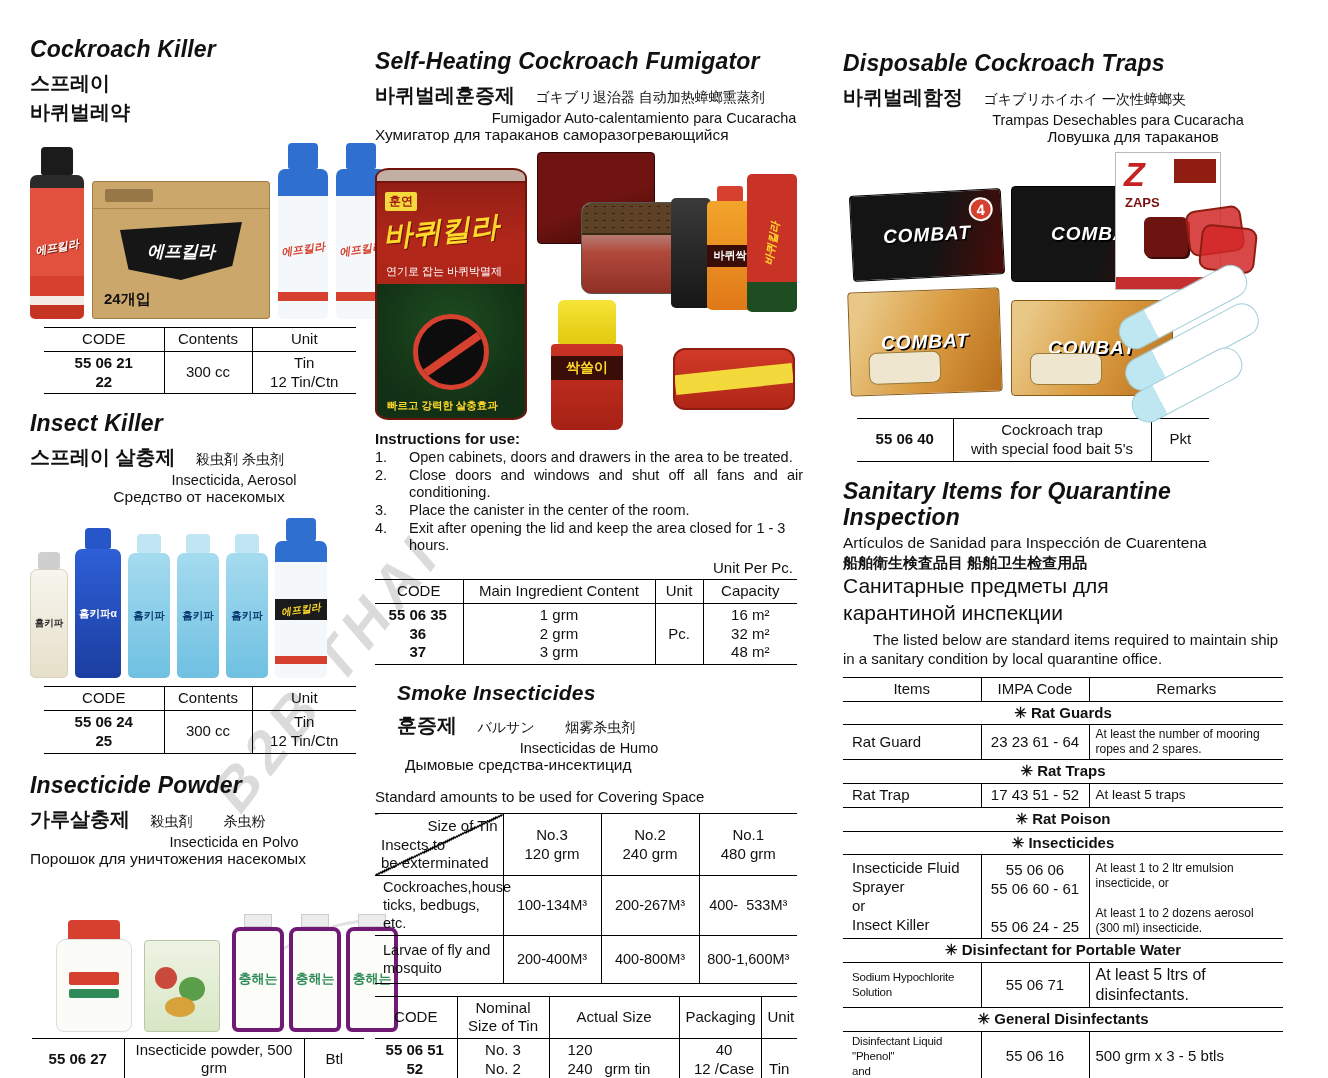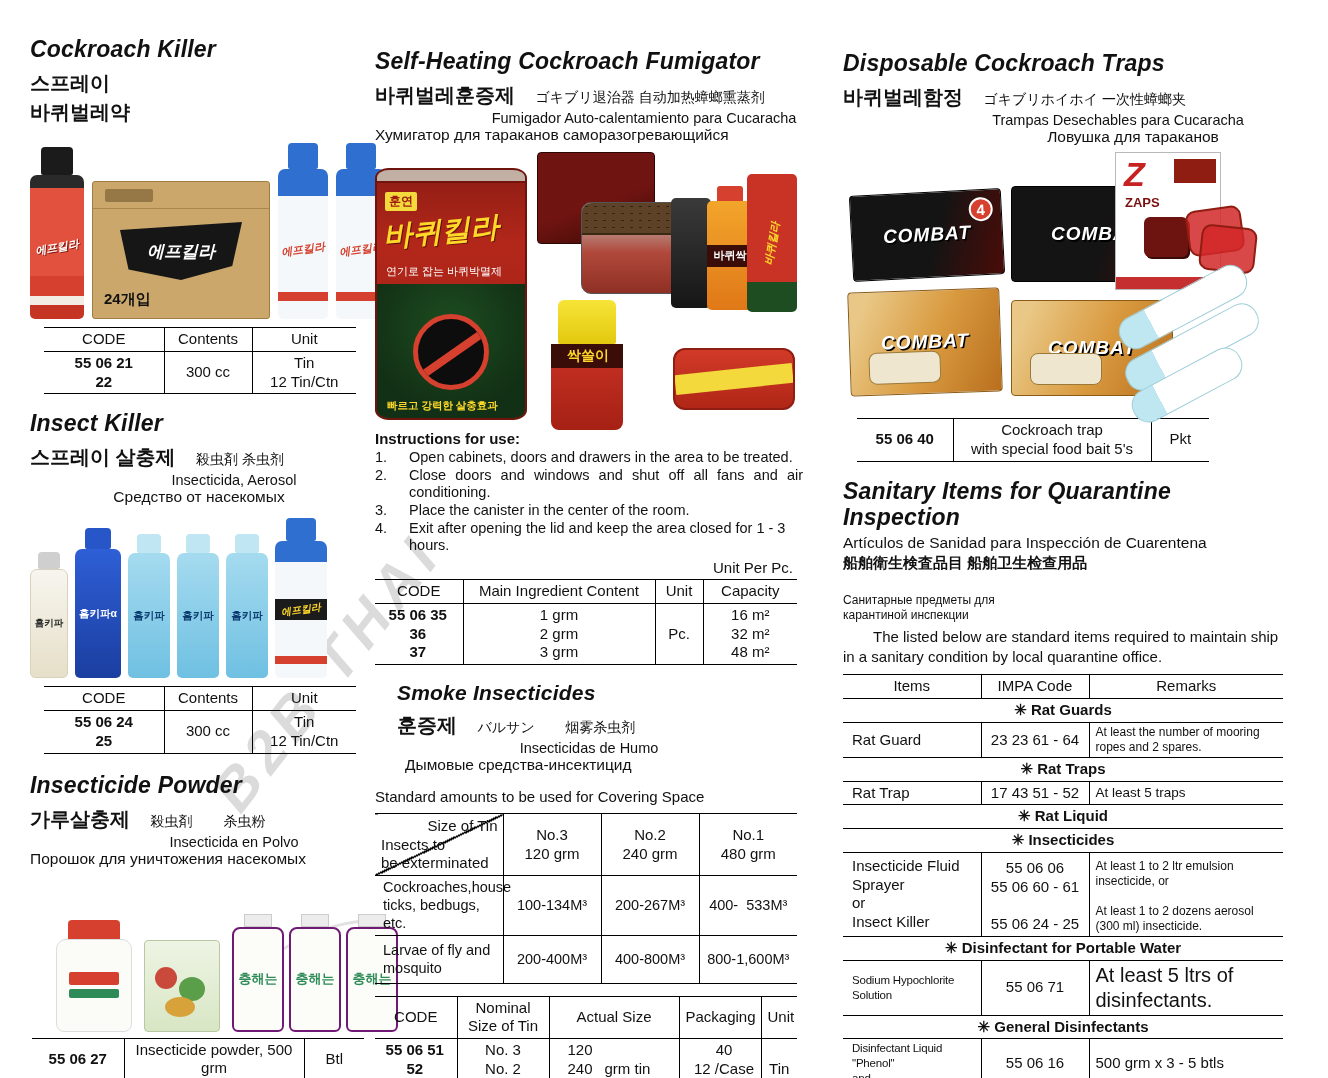--- a/index.html
+++ b/index.html
@@ -120,21 +120,21 @@
   .jar .bar1 { width:50px; height:13px; background:#d6402e; border-radius:2px; }
   .jar .bar2 { width:50px; height:9px; background:#2e8b57; border-radius:2px; }
   .packet { width:76px; height:92px; background:linear-gradient(#eef4e4,#d8e6c4); border:1px solid #b9c7a4; border-radius:4px; position:relative; flex:0 0 auto; }
   .packet .blob { position:absolute; border-radius:50%; }
   .packet .b1 { left:10px; top:26px; width:22px; height:22px; background:#c94a3a; }
   .packet .b2 { left:34px; top:36px; width:26px; height:24px; background:#5a9e4a; }
   .packet .b3 { left:20px; top:56px; width:30px; height:20px; background:#d8a23a; }
   .bottles { display:flex; gap:5px; align-items:flex-end; }
   .bottle { width:52px; height:118px; display:flex; flex-direction:column; align-items:center; }
   .bottle .cap { width:28px; height:13px; background:#ececec; border:1px solid #ccc; }
-  .bottle .bbody { width:100%; flex:1; background:#fcfcf8; border:2px solid #701a75; border-radius:8px 8px 6px 6px; display:flex; align-items:center; justify-content:center; }
+  .bottle .bbody { width:100%; flex:1; background:#fcfcf8; border:4px solid #701a75; border-radius:8px 8px 6px 6px; display:flex; align-items:center; justify-content:center; }
   .bottle .lbl { color:#2e8b57; font-size:13px; }
 
   .prod-mid { position:relative; height:280px; margin-top:6px; }
   .fumig-big { position:absolute; left:0; top:18px; width:152px; height:252px; background:linear-gradient(180deg,#8f1d14,#b2271a 30%,#a02015); border-radius:14px/10px; border:2px solid #6f140d; overflow:hidden; }
   .fumig-big .rim { height:13px; background:#c8c0b4; border-bottom:2px solid #6f140d; opacity:.9; }
   .fumig-big .t1 { position:absolute; left:8px; top:22px; background:#f3d93b; color:#a01a10; font-weight:bold; font-size:12px; padding:1px 4px; border-radius:2px; }
   .fumig-big .t2 { position:absolute; left:6px; top:42px; color:#ffd92a; font-size:29px; font-weight:bold; font-style:italic; transform:rotate(-5deg); text-shadow:1px 1px 0 #5f0d08; white-space:nowrap; }
   .fumig-big .t3 { position:absolute; left:9px; top:94px; color:#fff; font-size:11px; white-space:nowrap; }
   .fumig-big .green { position:absolute; left:0; right:0; top:114px; bottom:0; background:radial-gradient(circle at 50% 32%, #1d4d20, #123015 72%); }
   .nosym { position:absolute; left:50%; top:30px; transform:translateX(-50%); width:76px; height:76px; border-radius:50%; background:#0d0d0d; border:5px solid #d6402e; overflow:hidden; }
@@ -152,21 +152,21 @@
   .mc2 .cap { width:26px; height:15px; background:#d6402e; }
   .mc2 .mbody { background:linear-gradient(#f2a52b,#e07818); }
   .mc2 .band { width:100%; height:22px; background:#3a0d08; display:flex; align-items:center; justify-content:center; }
   .mc2 .band span { color:#fff; font-weight:bold; font-size:11px; }
   .mc3 { left:372px; top:24px; width:50px; height:138px; }
   .mc3 .mbody { background:linear-gradient(#c93325 0 78%, #1d4d20 78%); }
   .mc3 .lbl { color:#ffd92a; font-size:11px; font-style:italic; transform:rotate(-80deg); white-space:nowrap; }
   .ssak { position:absolute; left:172px; top:150px; width:80px; height:130px; display:flex; flex-direction:column; align-items:center; }
   .ssak .cap { width:58px; height:44px; background:linear-gradient(#f6e437,#e3c90f); border-radius:6px 6px 2px 2px; }
   .ssak .sbody { width:72px; flex:1; background:linear-gradient(#c93325,#a52114); border-radius:4px 4px 8px 8px; display:flex; flex-direction:column; align-items:center; }
-  .ssak .band { width:100%; height:24px; background:#3a0d08; display:flex; align-items:center; justify-content:flex-start;padding-left:16px; }
+  .ssak .band { margin-top:12px; width:100%; height:24px; background:#3a0d08; display:flex; align-items:center; justify-content:center; }
   .ssak .band span { color:#ffd92a; font-weight:bold; font-size:14px; }
   .tin { position:absolute; left:298px; top:198px; width:122px; height:62px; background:linear-gradient(#d23a28,#b02616); border-radius:12px; border:2px solid #8f1d12; display:flex; align-items:center; justify-content:center; overflow:hidden; }
   .tin .strip { width:110%; height:20px; background:#f3d93b; transform:rotate(-6deg); }
 
   .prod-right { position:relative; height:256px; margin-top:6px; }
   .combat { position:absolute; border-radius:4px; display:flex; align-items:center; justify-content:center; overflow:hidden; }
   .combat.dark { background:linear-gradient(105deg,#141414 55%,#4a0c08); border:1px solid #000; }
   .combat .cname { color:#fff; font-weight:bold; font-style:italic; letter-spacing:1px; font-size:19px; text-shadow:1.5px 1.5px 0 #000; }
   .badge4 { position:absolute; top:7px; right:8px; width:24px; height:24px; border-radius:50%; background:#d6402e; color:#fff; font-weight:bold; font-size:15px; display:flex; align-items:center; justify-content:center; border:2px solid #fff; }
   .combat.gold { background:linear-gradient(115deg,#e9c887 10%,#d99a3f 55%,#b96f1e); border:1px solid #8a5a16; }
@@ -616,21 +616,21 @@
           <td>Pkt</td>
         </tr>
       </tbody>
         </table>
     </section>
 
     <section style="margin-top:16px">
       <h2 class="h-title" style="line-height:1.15">Sanitary Items for Quarantine Inspection</h2>
       <div class="es-line" style="font-size:15.5px; margin-top:4px">Artículos de Sanidad para Inspección de Cuarentena</div>
       <div style="font-size:15px; font-weight:bold; margin-top:2px">船舶衛生検査品目      船舶卫生检查用品</div>
-      <div class="ru-line ml" style="font-size:12px; line-height:1.25; margin-top:20px">Санитарные предметы для
+      <div class="ru-line ml" style="font-size:21px; line-height:1.25; margin-top:0">Санитарные предметы для
 карантиной инспекции</div>
       <p class="intro">The listed below are standard items required to maintain ship in a sanitary condition by local quarantine office.</p>
 
       <table class="cat t-san">
         <tbody>
             <tr>
           <th>Items</th>
           <th>IMPA Code</th>
           <th>Remarks</th>
         </tr>
@@ -644,21 +644,21 @@
         </tr>
         <tr>
           <td colspan="3" class="sec">✳  Rat Traps</td>
         </tr>
         <tr>
           <td class="item">Rat Trap</td>
           <td>17 43 51 - 52</td>
           <td class="rem" style="font-size:13.5px">At least 5 traps</td>
         </tr>
         <tr>
-          <td colspan="3" class="sec">✳  Rat Liquid</td>
+          <td colspan="3" class="sec">✳  Rat Poison</td>
         </tr>
         <tr>
           <td colspan="3" class="sec">✳  Insecticides</td>
         </tr>
         <tr>
           <td class="item ml">Insecticide Fluid
 Sprayer
 or
 Insect Killer</td>
           <td class="ml laln" style="vertical-align:top; padding-top:6px">55 06 06
@@ -668,21 +668,21 @@
           <td class="rem sm ml" style="vertical-align:top; padding-top:6px">At least 1 to 2 ltr emulsion insecticide, or
 
 At least 1 to 2 dozens aerosol (300 ml) insecticide.</td>
         </tr>
         <tr>
           <td colspan="3" class="sec">✳ Disinfectant for Portable Water</td>
         </tr>
         <tr>
           <td class="item sm2">Sodium Hypochlorite Solution</td>
           <td>55 06 71</td>
-          <td class="rem" style="font-size:20px">At least 5 ltrs of disinfectants.</td>
+          <td class="rem" style="font-size:16px">At least 5 ltrs of disinfectants.</td>
         </tr>
         <tr>
           <td colspan="3" class="sec">✳  General Disinfectants</td>
         </tr>
         <tr>
           <td class="item sm2 ml">Disinfectant Liquid "Phenol"
 and</td>
           <td>55 06 16</td>
           <td class="rem">500 grm x 3 - 5 btls</td>
         </tr>

